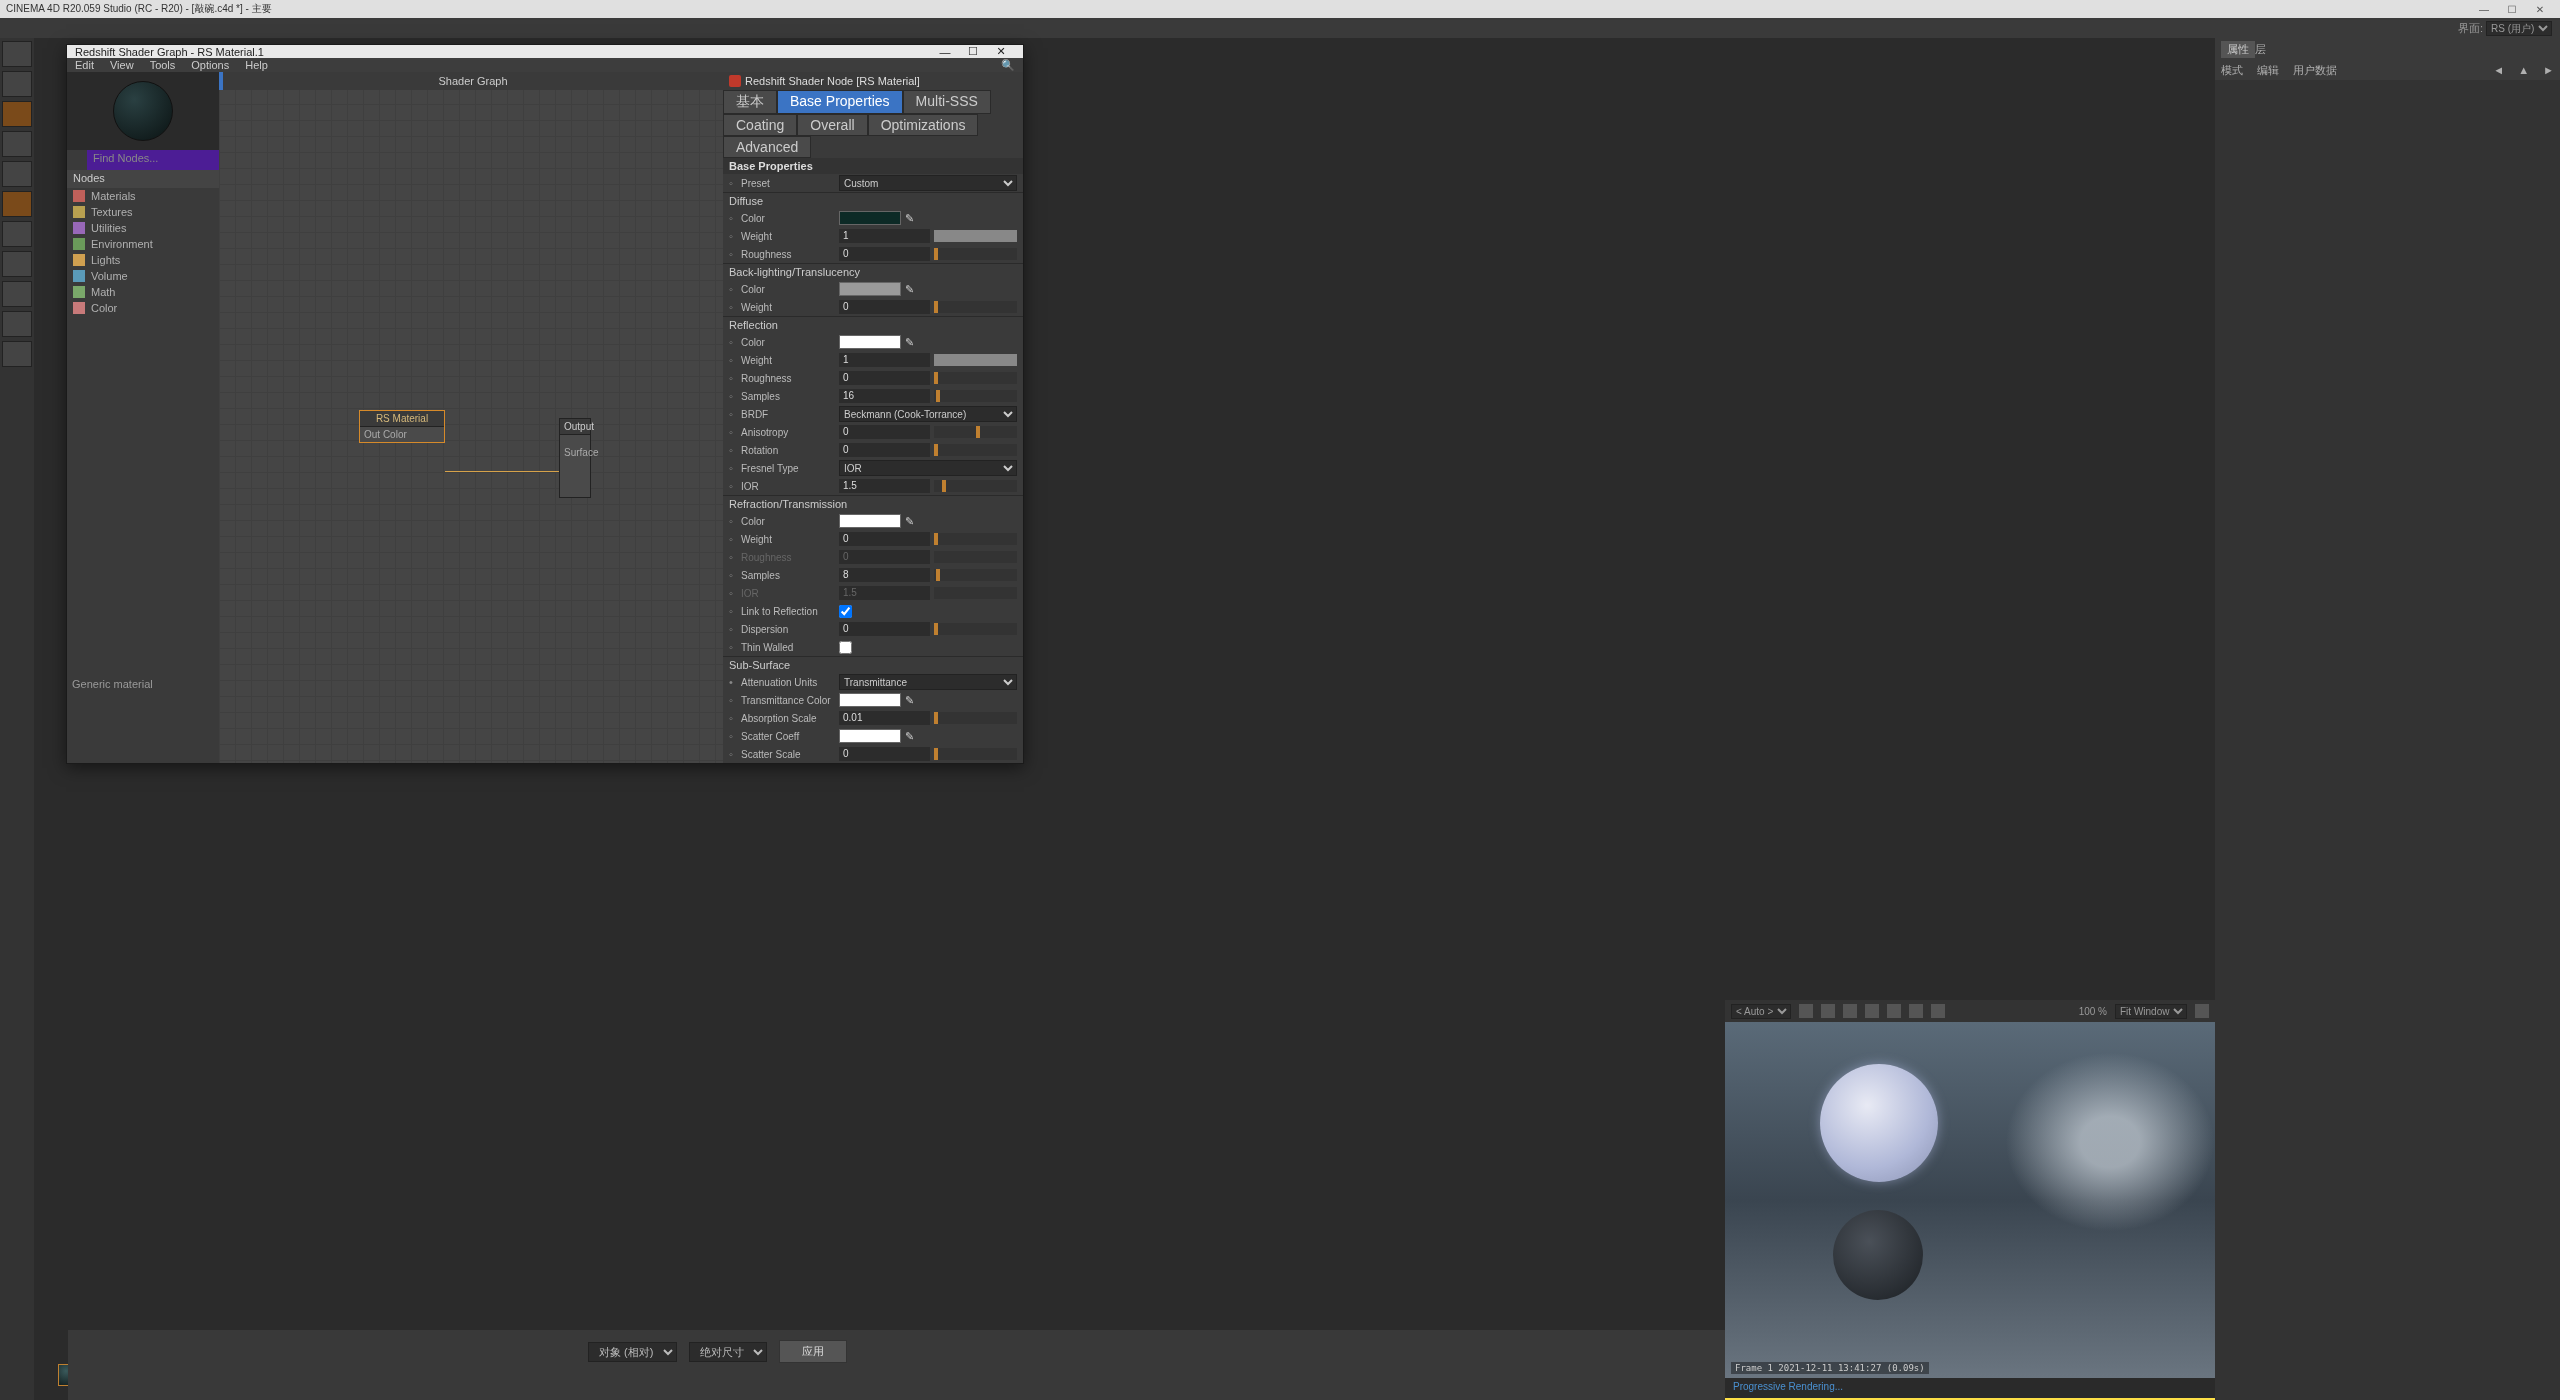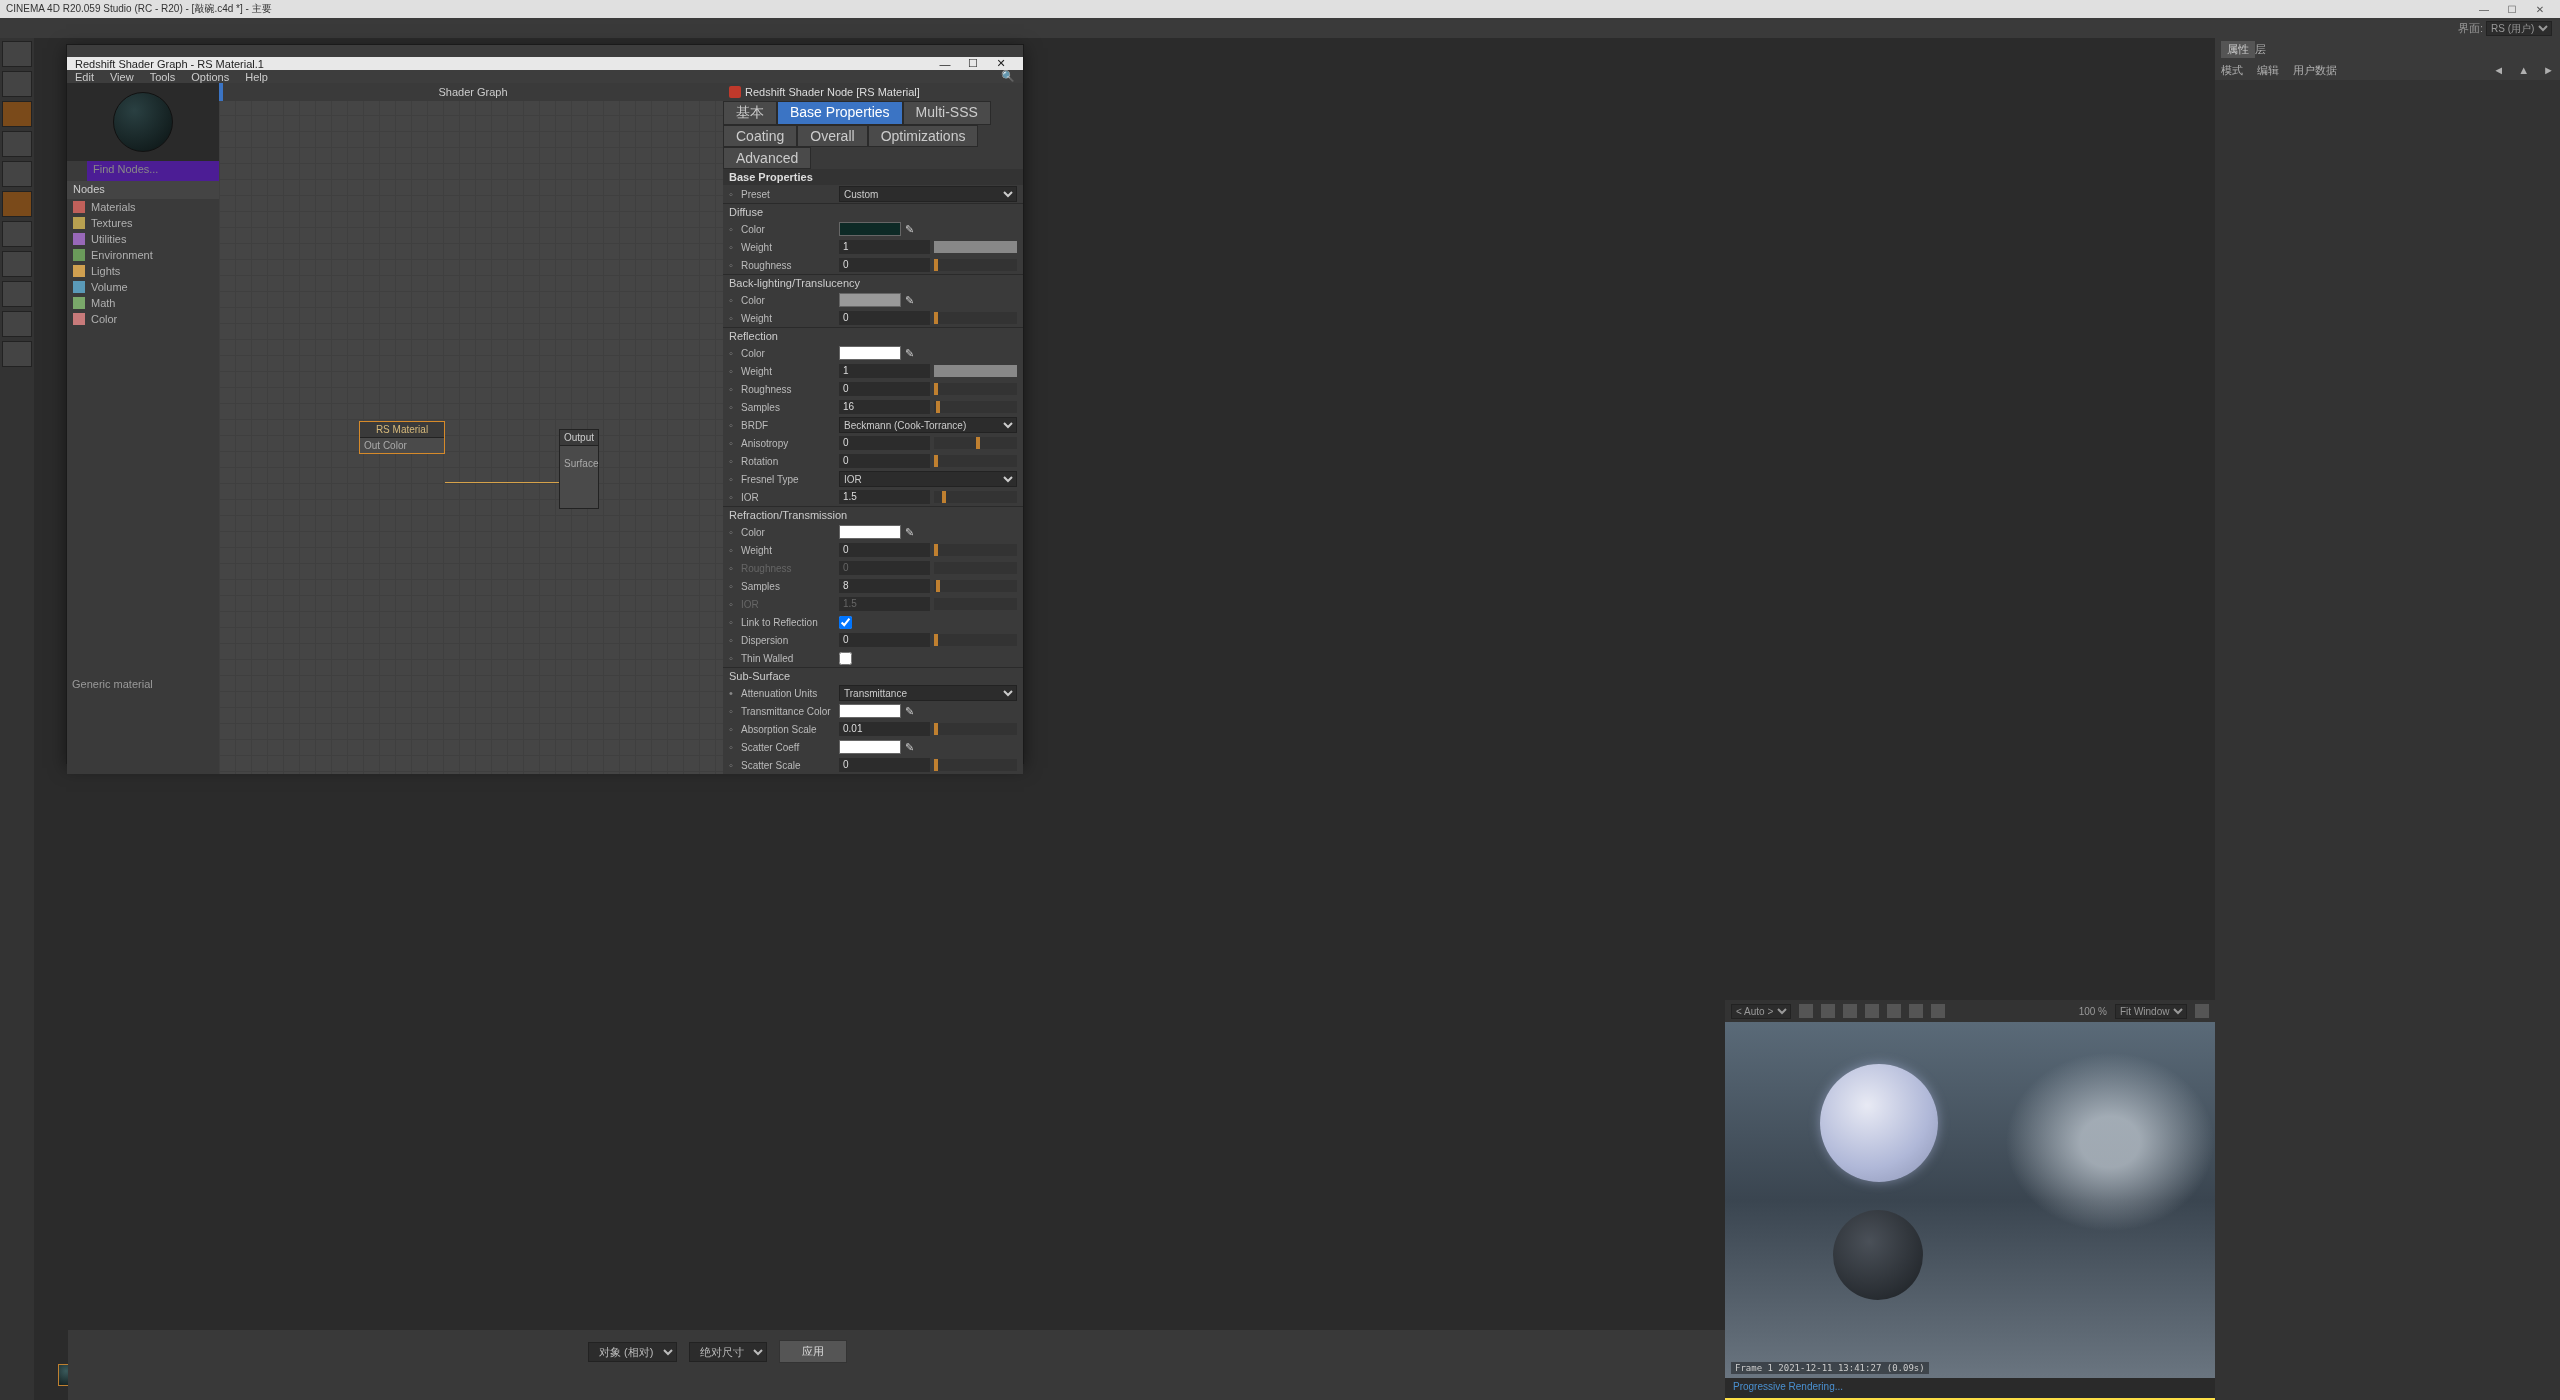--- a/index.html
+++ b/index.html
@@ -17,40 +17,40 @@
 .left-toolbar .tool.orange{background:#7a4a1a;}
 .content { flex:1; position:relative; background:#2b2b2b; }
 .right-panel { width:345px; background:#3a3a3a; display:flex; flex-direction:column; }
 .right-panel .hdr { height:22px; background:#3a3a3a; display:flex; align-items:center; padding:0 6px; gap:0; }
 .right-panel .hdr .tab{background:#555;color:#ccc;padding:1px 6px;}
 .right-panel .subhdr{height:20px;background:#3a3a3a;padding:0 6px;display:flex;gap:14px;align-items:center;}
 .right-panel .body{flex:1;background:#333;}
 
 
 .shader-window { position:absolute; top:6px; left:32px; width:958px; height:720px; background:#3d3d3d; border:1px solid #1a1a1a; box-shadow:0 4px 16px rgba(0,0,0,0.5); display:flex; flex-direction:column; }
-.shader-window .sw-title { height:20px; background:#e8e8e8; color:#222; display:flex; align-items:center; padding:0 8px; font-size:11px;margin-top:12px; }
+.shader-window .sw-title { height:20px; background:#e8e8e8; color:#222; display:flex; align-items:center; padding:0 8px; font-size:11px; }
 .shader-window .sw-title .spacer{flex:1;}
 .shader-window .sw-title .wb{width:28px;text-align:center;cursor:default;}
 .shader-window .sw-menu { height:22px; background:#3d3d3d; display:flex; align-items:center; padding:0 8px; gap:16px; color:#ccc; }
 .shader-window .sw-body { flex:1; display:flex; }
 .sw-left { width:152px; background:#3a3a3a; display:flex; flex-direction:column; }
 .sw-preview { height:78px; background:#2a2a2a; display:flex; align-items:center; justify-content:center; }
 .sw-preview .ball{width:60px;height:60px;border-radius:50%;background:radial-gradient(circle at 35% 30%,#2a4042,#0a1212);border:1px solid #111;}
 .sw-find { height:20px; background:#4c1d95; padding:2px 6px; color:#888;margin-left:20px; }
 .sw-nodes-hdr { height:18px; background:#444; padding:2px 6px; color:#ccc; }
 .sw-cats { flex:1; }
 .sw-cats .cat { display:flex; align-items:center; gap:6px; padding:2px 6px; }
 .sw-cats .sw-sq { width:12px; height:12px; }
 .sw-graph { flex:1; position:relative; background:#454545; background-image:linear-gradient(#3f3f3f 1px,transparent 1px),linear-gradient(90deg,#3f3f3f 1px,transparent 1px); background-size:16px 16px; }
 .sw-graph .graph-title { position:absolute; top:0; left:0; right:0; height:18px; background:#3a3a3a; color:#ccc; text-align:center; line-height:18px; border-left:4px solid #3b74c4; }
 .node { position:absolute; background:#4a4a4a; border:1px solid #222; font-size:10px; }
 .node .nt { background:#3a3a3a; padding:2px 4px; color:#d6b97b; text-align:center; border-bottom:1px solid #222; }
 .node .np { padding:2px 4px; color:#aaa; }
 .node.mat{left:140px;top:338px;width:86px;border:1px solid #d68a2a;}
-.node.out{left:340px;top:346px;width:40px;height:80px;}
+.node.out{left:340px;top:346px;width:32px;height:80px;}
 .node.out .nt{color:#ccc;}
 .wire{position:absolute;left:226px;top:360px;width:116px;height:40px;border-bottom:1px solid #d6a24a;border-right:1px solid #d6a24a;}
 
 .sw-props { width:300px; background:#3a3a3a; display:flex; flex-direction:column; overflow:hidden; }
 .sw-props .ph { height:18px; background:#3a3a3a; color:#ddd; padding:2px 6px; display:flex; align-items:center; gap:4px; }
 .sw-props .ph .ric{width:12px;height:12px;background:#c0392b;border-radius:2px;}
 .sw-props .tabs { display:flex; flex-wrap:wrap; }
 .sw-props .tabs .t { padding:2px 12px; background:#4a4a4a; border:1px solid #2a2a2a; color:#ccc; font-size:14px; }
 .sw-props .tabs .t.active { background:#3b74c4; color:#fff; }
 .sw-props .sect { background:#3a3a3a; }

